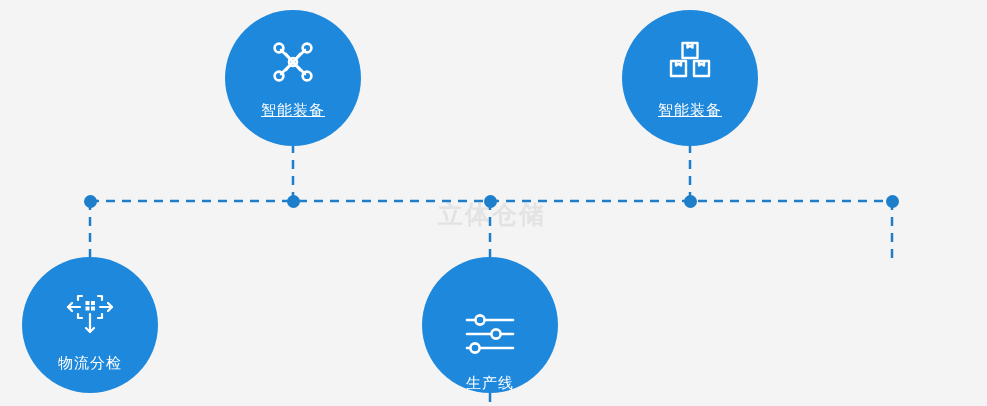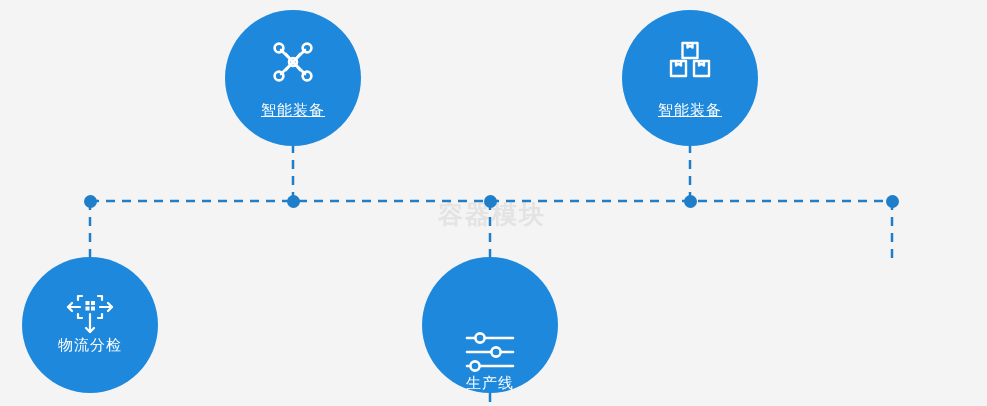--- a/index.html
+++ b/index.html
@@ -88,28 +88,28 @@
     height: 136px;
     padding-top: 27px;
   }
   .bubble.top .bubble-label { margin-top: 14px; text-decoration: underline; }
 
   .bubble.bottom {
     width: 136px;
     height: 136px;
     padding-top: 33px;
   }
-  .bubble.bottom .bubble-label { }
+  .bubble.bottom .bubble-label { margin-top: 18px; }
 </style>
 </head>
 <body>
 
 <div id="stage">
 
-  <div class="watermark">容器模块</div>
+  <div class="watermark">立体仓储</div>
 
   <svg class="connectors" viewBox="0 0 987 406" width="987" height="406">
 
     <line x1="90" y1="201" x2="892" y2="201" stroke="#1f7ec9" stroke-width="2.5" stroke-dasharray="9 7"></line>
 
     <line x1="90" y1="201" x2="90" y2="262" stroke="#1f7ec9" stroke-width="2.5" stroke-dasharray="9 7"></line>
     <line x1="293" y1="201" x2="293" y2="144" stroke="#1f7ec9" stroke-width="2.5" stroke-dasharray="9 7"></line>
     <line x1="490" y1="201" x2="490" y2="406" stroke="#1f7ec9" stroke-width="2.5" stroke-dasharray="9 7"></line>
     <line x1="690" y1="201" x2="690" y2="144" stroke="#1f7ec9" stroke-width="2.5" stroke-dasharray="9 7"></line>
     <line x1="892" y1="201" x2="892" y2="262" stroke="#1f7ec9" stroke-width="2.5" stroke-dasharray="9 7"></line>

